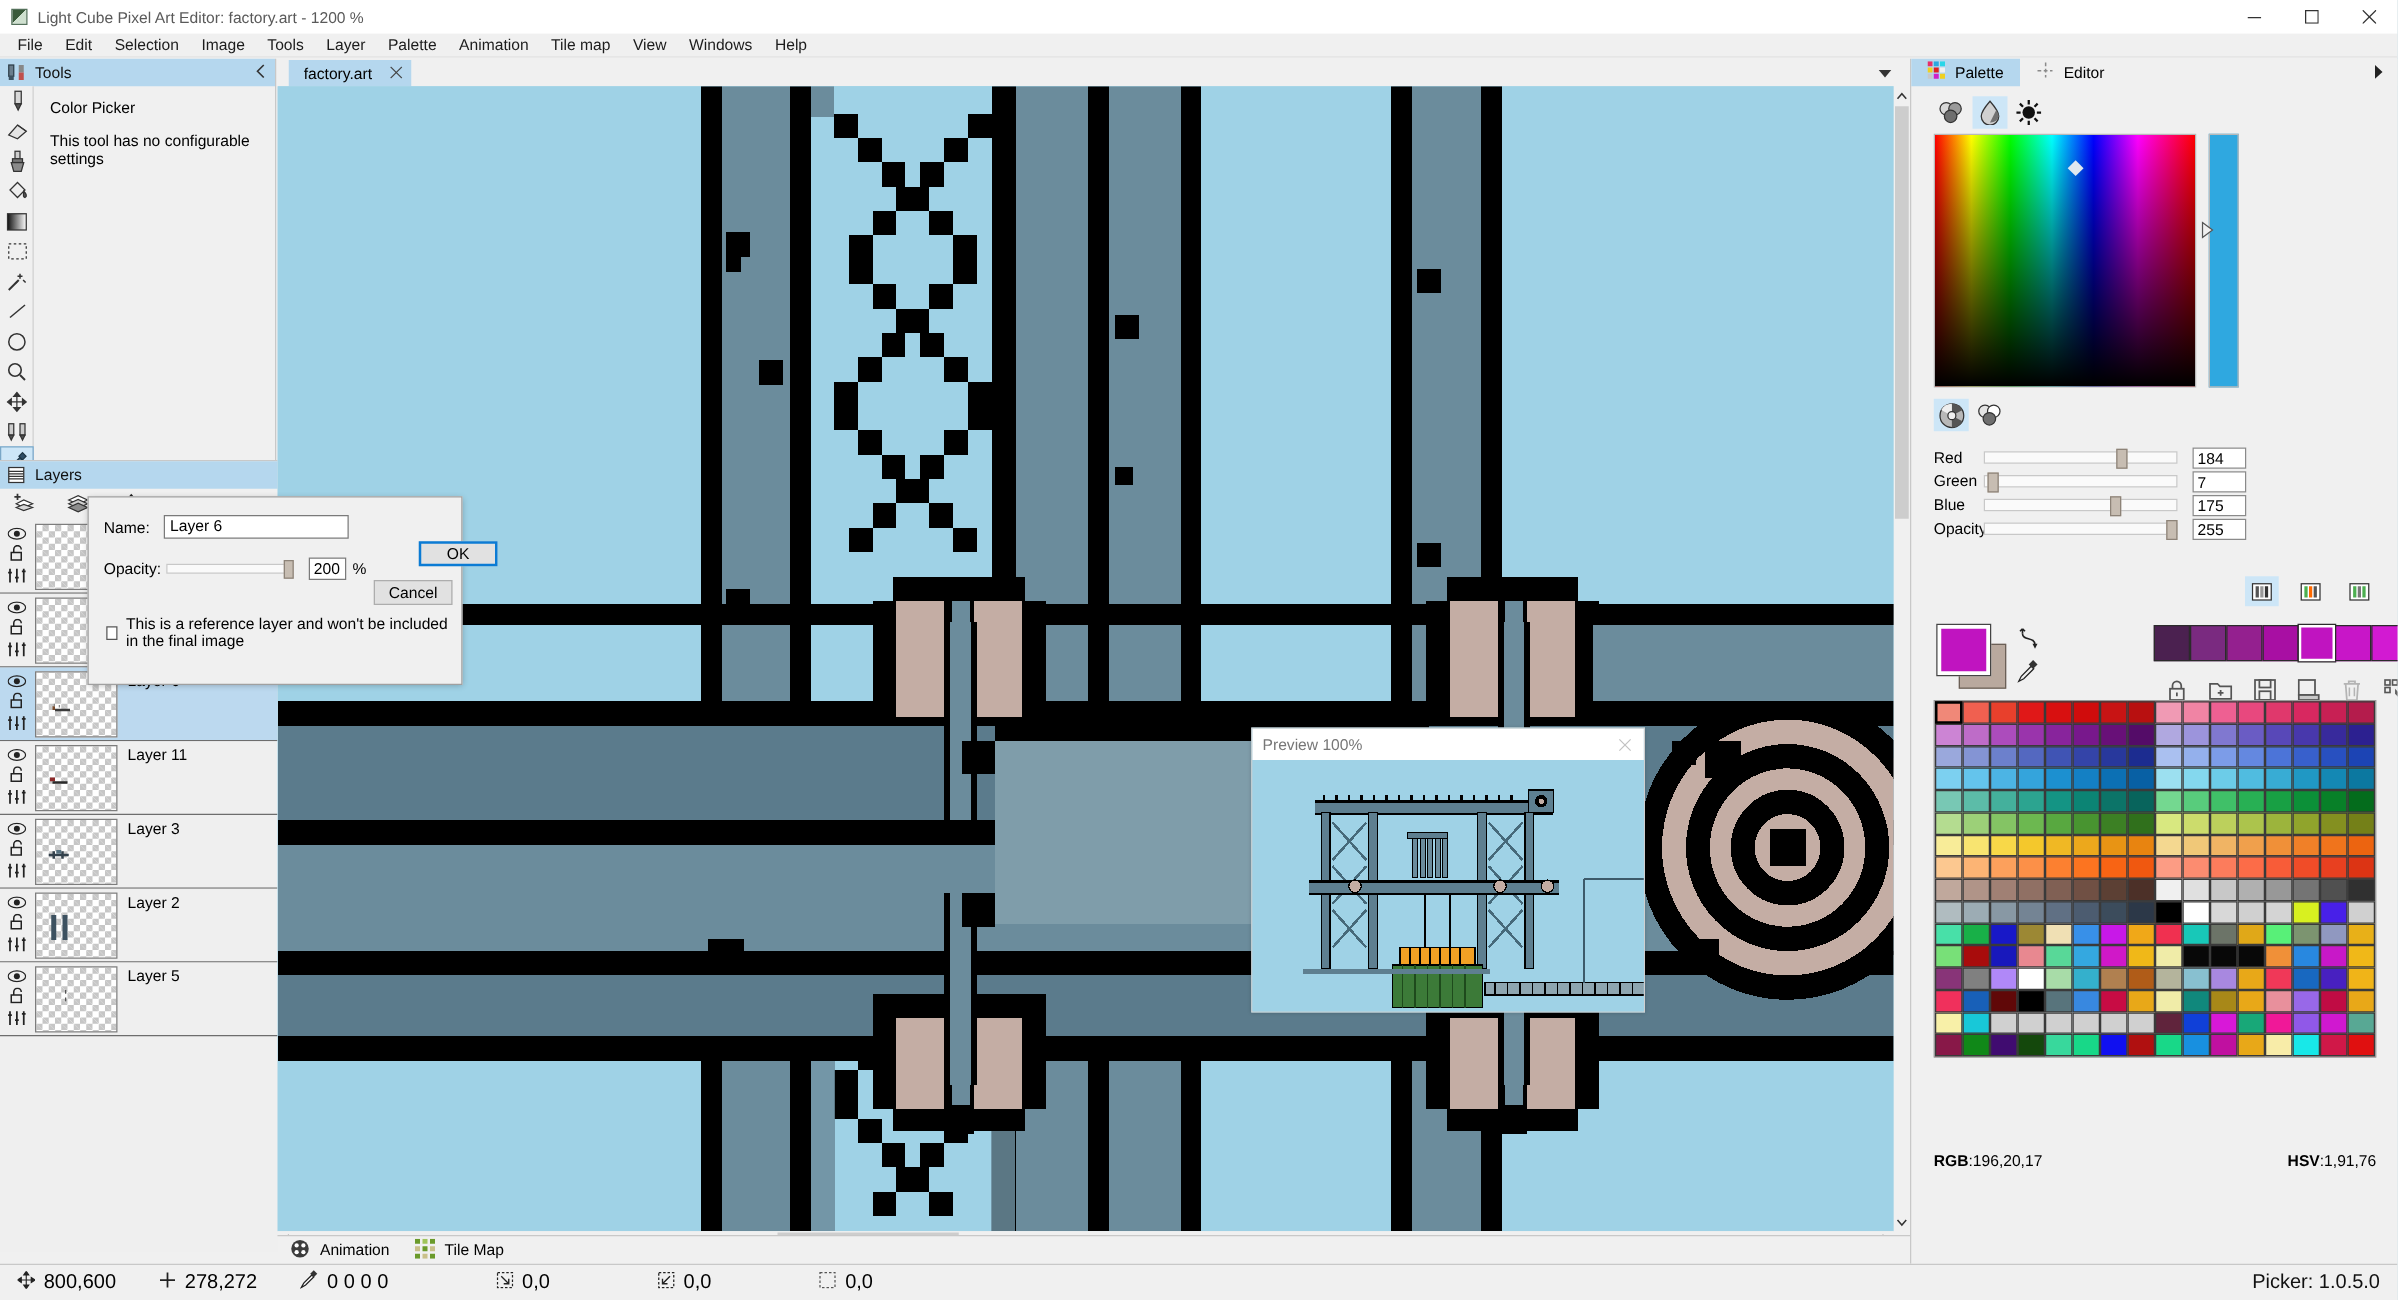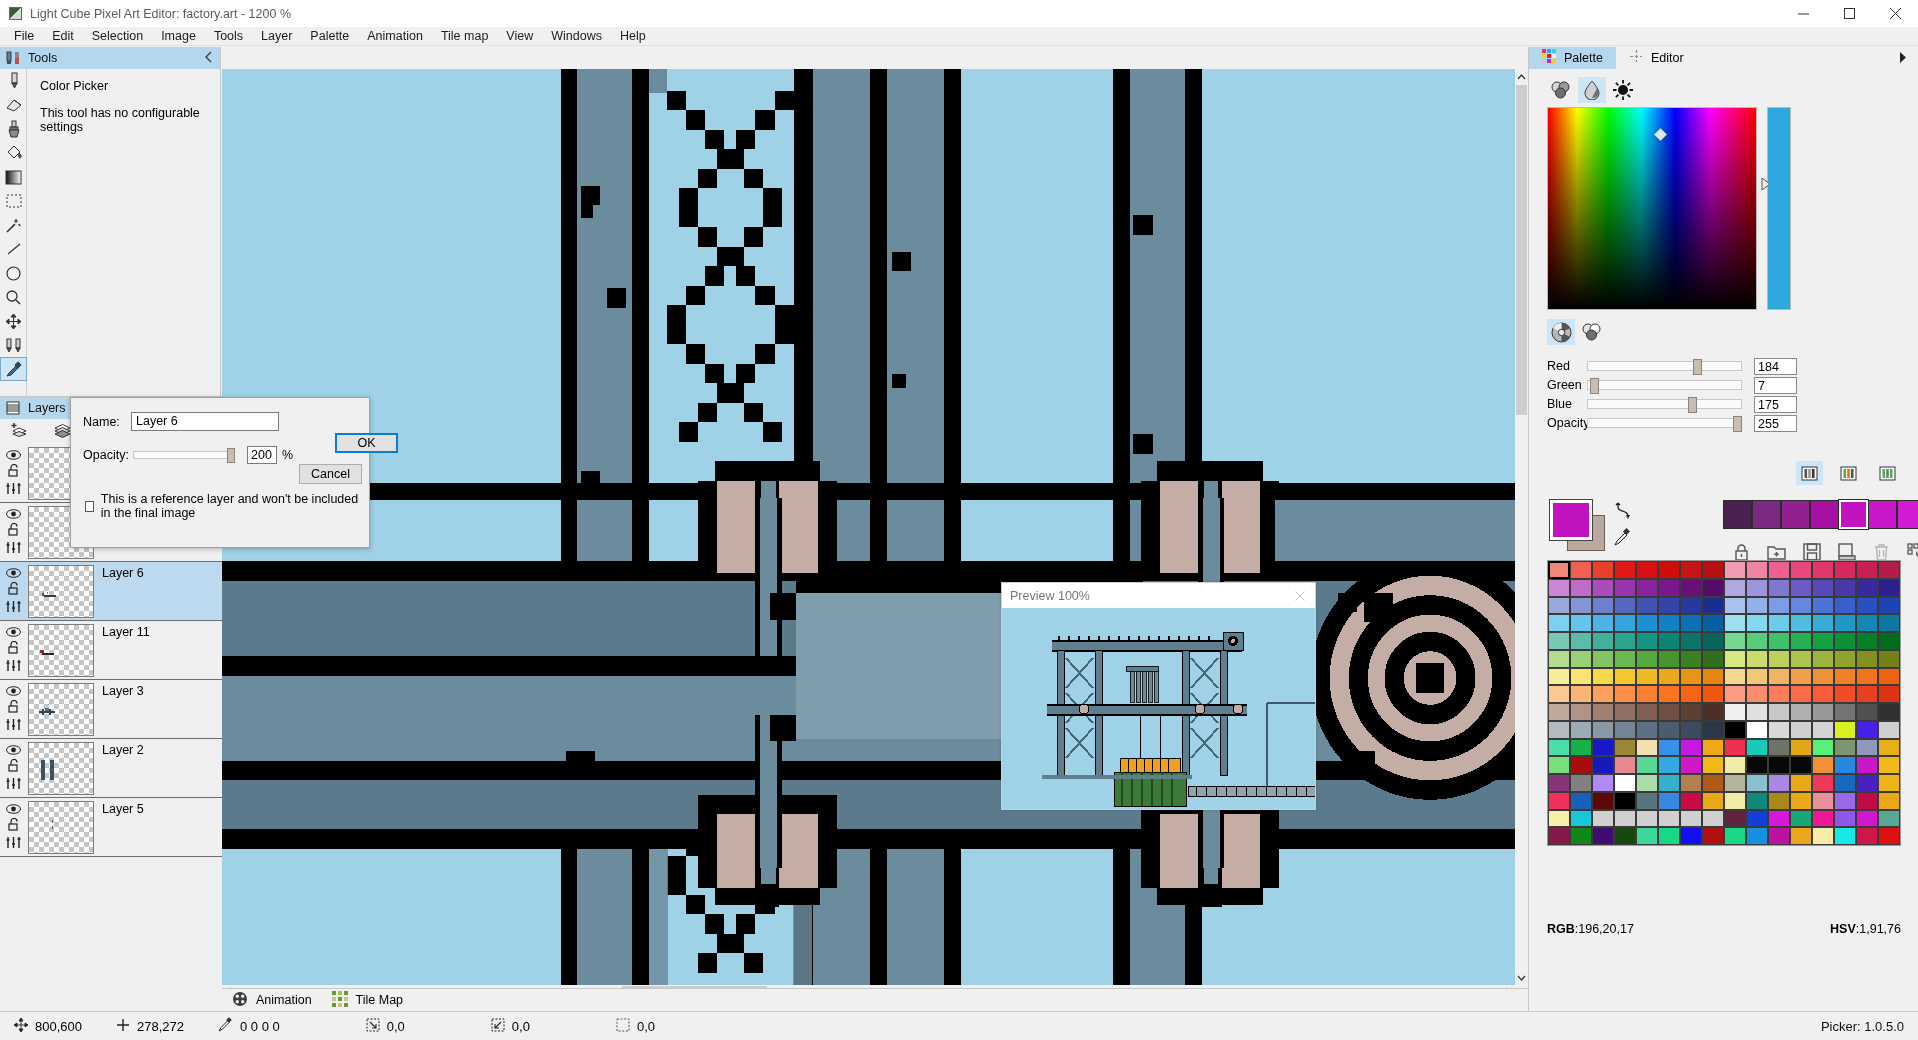--- a/index.html
+++ b/index.html
@@ -53,21 +53,21 @@
     border-right:1px solid #cfcfcf;
   }
   .toolbtn { width:27px; height:24px; display:flex; align-items:center; justify-content:center; }
   .toolbtn.sel { background:#cde6f7; border:1px solid #7aa7c7; }
   #toolsettings { position:absolute; left:28px; top:22px; right:0; bottom:0; padding:10px 0 0 12px; }
   #toolsettings .tname { font-size:12.5px; margin-bottom:13px; }
   #toolsettings .tdesc { font-size:12.5px; }
 
   
   #layersdock {
-    position:absolute; left:0; top:396px; width:265px; height:634px;
+    position:absolute; left:0; top:368px; width:265px; height:634px;
     background:#f0f0f0; border-right:1px solid #c8c8c8; border-top:1px solid #c8c8c8;
   }
   #layerstoolbar { height:25px; background:#f0f0f0; display:flex; align-items:center; padding-left:4px; gap:14px; }
   #layerlist { position:absolute; left:0; top:47px; right:0; bottom:0; overflow:hidden; background:#efefef; }
   .layerrow {
     height:59px; display:flex; align-items:stretch;
     border-bottom:1px solid #6d6d6d; background:#efefef;
   }
   .layerrow.sel { background:#bcd9ef; }
   .layerrow .lcol {
@@ -180,21 +180,21 @@
   #palgrid div { border:0.5px solid #3a3a3a; }
   #palgrid div.sel { outline:2px solid #000; outline-offset:-2px; z-index:2; }
   #colorinfo { position:absolute; left:18px; top:875px; width:354px; font-size:12.5px; display:flex; }
   #colorinfo .hsv { margin-left:auto; }
   #colorinfo b { font-weight:bold; }
 
   
   #statusbar {
     position:absolute; left:0; bottom:0; width:1918px; height:29px;
     background:#f0f0f0; border-top:1px solid #c8c8c8;
-    display:flex; align-items:center; font-size:13px;
+    display:flex; align-items:center; font-size:16px;
   }
   #statusbar .si { display:flex; align-items:center; gap:7px; }
   #statusbar .ver { margin-left:auto; margin-right:14px; color:#111; }
 
   
   #botdock {
     position:absolute; left:222px; bottom:29px; right:390px; height:23px;
     background:#f0f0f0; border-top:1px solid #c8c8c8; display:flex; align-items:center; gap:20px; padding-left:10px;
   }
   #botdock .bt { display:flex; align-items:center; gap:8px; font-size:12.5px; }
@@ -577,20 +577,36 @@
     <div class="thumb"></div>
     <div class="down">
       <svg width="9" height="7" viewBox="0 0 9 7">
             <path d="M1 1 L4.5 5 L8 1" fill="none" stroke="#333" stroke-width="1.2"></path>
           </svg>
     </div>
   </div>
 </div>
 
 <div id="center">
+  <div id="tabstrip">
+    <div class="tab">
+      <span>factory.art</span>
+      <span class="x">
+        <svg width="10" height="10" viewBox="0 0 10 10">
+              <line x1="0.5" y1="0.5" x2="9.5" y2="9.5" stroke="#444"></line>
+              <line x1="9.5" y1="0.5" x2="0.5" y2="9.5" stroke="#444"></line>
+            </svg>
+      </span>
+    </div>
+    <span class="arrow">
+      <svg width="12" height="9" viewBox="0 0 12 9">
+            <path d="M1 1 L6 7 L11 1" fill="#333"></path>
+          </svg>
+    </span>
+  </div>
 
   <div id="canvaswrap">
     <div id="canvas">
       <svg id="art" viewBox="0 0 1081 752" preserveAspectRatio="none" shape-rendering="crispEdges">
         <rect x="0" y="0" width="1081" height="752" fill="#9fd2e6"></rect>
 
         <rect x="283" y="0" width="14" height="752" fill="#000"></rect>
 
         <rect x="297" y="0" width="46" height="752" fill="#6b8c9c"></rect>
         <rect x="343" y="0" width="14" height="752" fill="#000"></rect>

